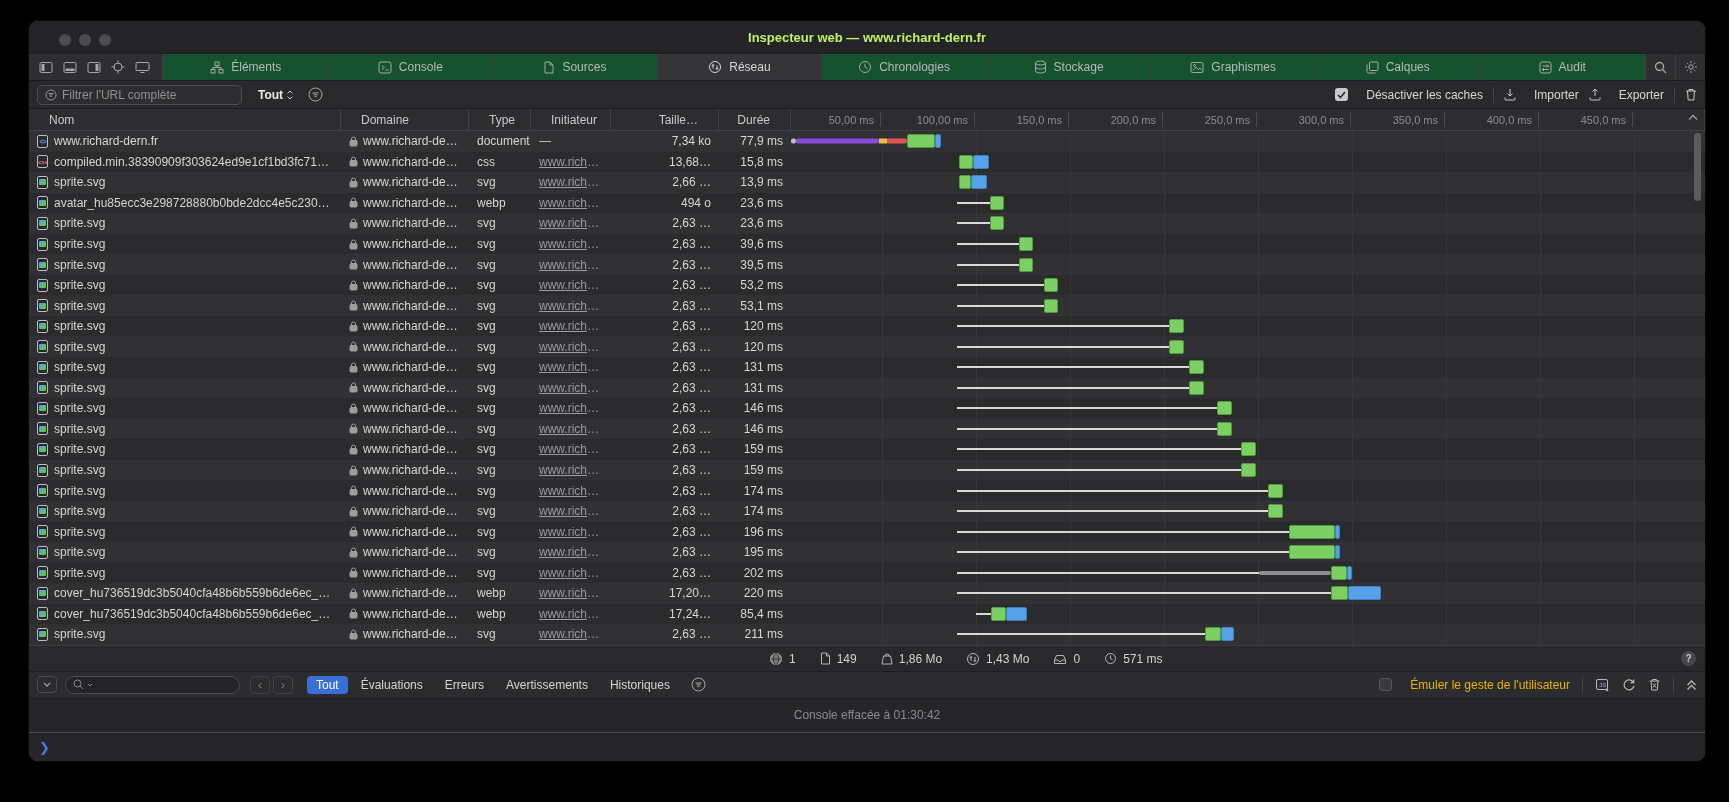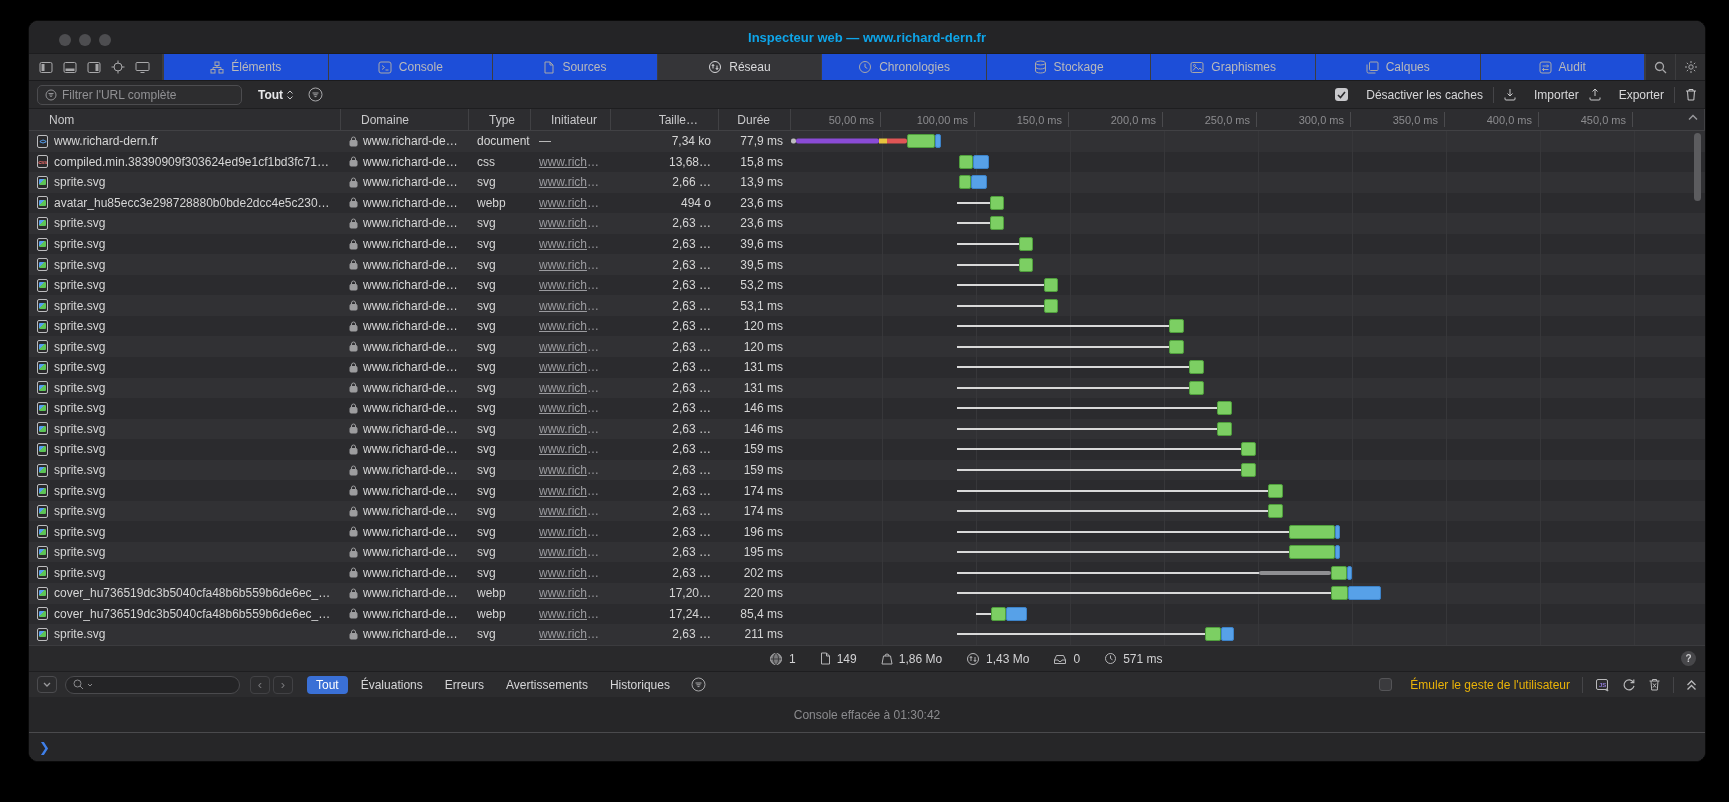--- a/index.html
+++ b/index.html
@@ -8,29 +8,29 @@
   svg { display:block; }
   .win { position:absolute; left:28px; top:20px; width:1678px; height:742px;
     background:#29292b; border-radius:10px; overflow:hidden; border:1px solid #0a0a0a;
     box-shadow:inset 0 0 0 1px #3a3a3c; display:flex; flex-direction:column; }
 
   
   .titlebar { height:32px; background:#242426; position:relative; flex:none;
     display:flex; align-items:center; justify-content:center; }
   .lights { position:absolute; left:30px; top:13px; display:flex; gap:8px; }
   .light { width:12px; height:12px; border-radius:50%; background:#4d4d50; }
-  .title { font-size:13px; font-weight:bold; color:#0ea5e9; }
+  .title { font-size:13px; font-weight:bold; color:#bef264; }
 
   
   .tabbar { height:28px; background:#2e2e30; border-top:1px solid #1d1d1f; border-bottom:1px solid #1b1b1d;
     display:flex; align-items:stretch; flex:none; color:#a8a8aa; }
   .tb-left { display:flex; align-items:center; gap:10px; padding:0 12px 0 10px; border-right:1px solid #3d3d3f; }
   .tabs { flex:1; display:flex; }
   .tab { flex:1; display:flex; align-items:center; justify-content:center; gap:7px;
-    border-right:1px solid #3d3d3f; background:#1d4ed8; color:#b9b9bb; cursor:default; }
+    border-right:1px solid #3d3d3f; background:#14532d; color:#b9b9bb; cursor:default; }
   .tab:first-child{ border-left:1px solid #3d3d3f; }
   .tab.active { background:#353538; color:#d9d9db; }
   .tb-right { display:flex; align-items:stretch; }
   .tb-btn { width:30px; display:flex; align-items:center; justify-content:center; border-left:1px solid #3d3d3f; }
 
   
   .netbar { height:28px; background:#29292b; display:flex; align-items:center; flex:none;
     border-bottom:1px solid #1e1e20; padding:0 8px; }
   .filterfield { width:205px; height:20px; border:1px solid #4c4c4f; border-radius:5px;
     display:flex; align-items:center; gap:5px; padding:0 7px; color:#919194; background:#2d2d2f; }

